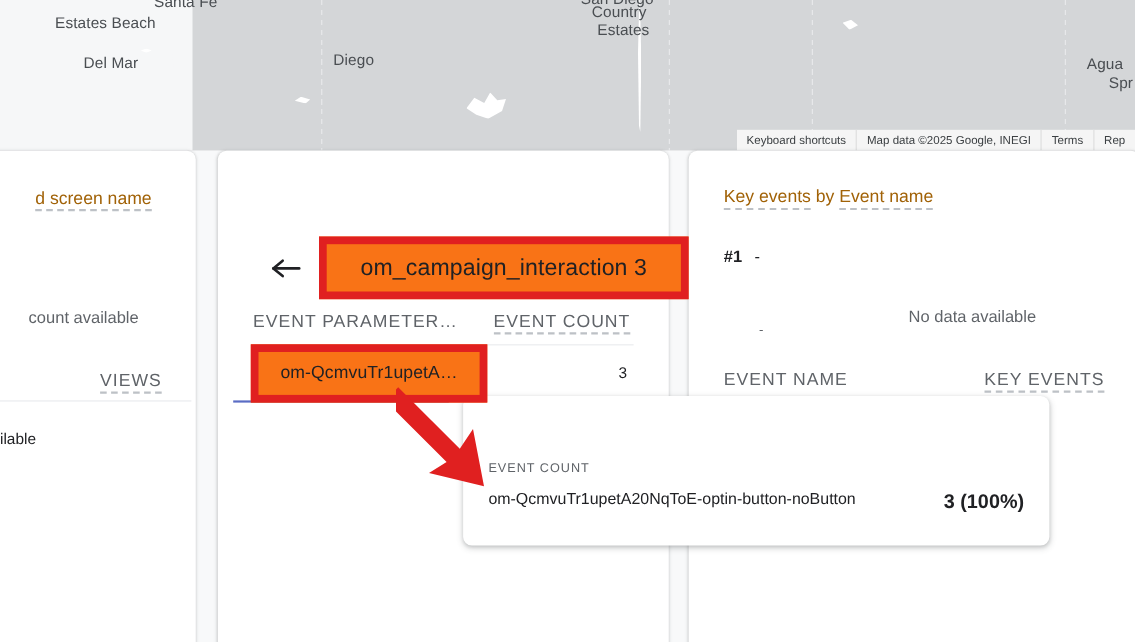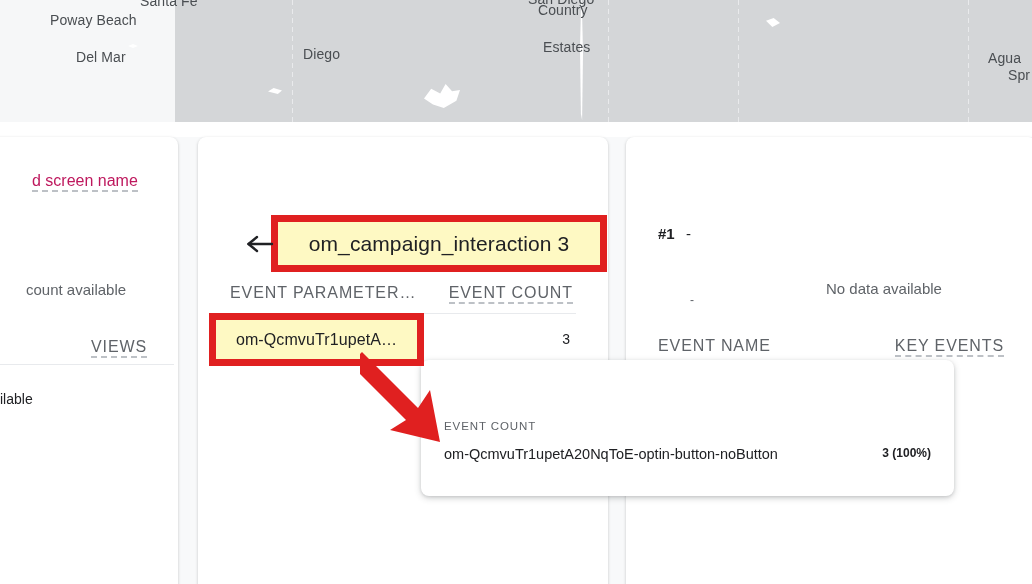--- a/index.html
+++ b/index.html
@@ -5,21 +5,21 @@
   html,body{margin:0;padding:0;}
   body{
     width:1032px;height:584px;overflow:hidden;position:relative;
     background:#ffffff;
     font-family:"Liberation Sans","DejaVu Sans",sans-serif;
     -webkit-font-smoothing:antialiased;
   }
 
   
   #map{
-    position:absolute;left:0;top:0;width:1032px;height:122px;
+    position:absolute;left:0;top:0;width:1032px;height:137px;
     background:#d4d6d8;overflow:hidden;
   }
   .ocean{
     position:absolute;left:0;top:0;width:175px;height:137px;
     background:#f6f7f8;
   }
   .coast{
     position:absolute;left:100px;top:-6px;width:120px;height:150px;
     background:#f6f7f8;
     clip-path:polygon(0 0,46% 0,52% 12%,46% 26%,48% 44%,42% 62%,36% 78%,30% 100%,0 100%);
@@ -60,21 +60,21 @@
     position:absolute;top:0;background:#fff;
     border-radius:8px;
     box-shadow:0 1px 2px rgba(60,64,67,.20),0 1px 3px 1px rgba(60,64,67,.08);
     overflow:hidden;
   }
   #card-left  {left:-172px;width:350px;height:470px;}
   #card-mid   {left:198px; width:410px;height:470px;}
   #card-right {left:626px; width:410px;height:470px;}
 
   .card-title{
-    position:absolute;font-size:16px;color:#be185d;white-space:nowrap;
+    position:absolute;font-size:16px;color:#a16207;white-space:nowrap;
   }
   .dotted{
     border-bottom:2px dashed #bdc1c6;padding-bottom:1px;
   }
   .col-head{
     position:absolute;font-size:16px;letter-spacing:.9px;color:#5f6368;
     text-transform:uppercase;white-space:nowrap;
   }
   .row-sep{
     position:absolute;height:1px;background:#e8eaed;
@@ -100,28 +100,29 @@
     box-shadow:0 2px 6px rgba(60,64,67,.25),0 1px 3px rgba(60,64,67,.12);
   }
   #tt-head{
     position:absolute;left:23px;top:60px;font-size:11.5px;letter-spacing:.9px;
     color:#5f6368;text-transform:uppercase;white-space:nowrap;
   }
   #tt-name{
     position:absolute;left:23px;top:86px;font-size:14.5px;color:#202124;white-space:nowrap;
   }
   #tt-val{
-    position:absolute;right:23px;top:86px;font-size:12px;color:#202124;
+    position:absolute;right:23px;top:86px;font-size:18px;color:#202124;
     font-weight:bold;white-space:nowrap;
   }
 
   
   .redbox{
-    position:absolute;border:7px solid #e02020;background:#fef9c3;
+    position:absolute;border:7px solid #e02020;background:#f97316;
     box-sizing:border-box;
+    margin-left:19px;
   }
   #redbox-event{left:271px;top:215px;width:336px;height:57px;}
   #redbox-param{left:209px;top:313px;width:215px;height:53px;}
   .redbox .label{
     position:absolute;left:0;right:0;top:50%;transform:translateY(-50%);
     text-align:center;color:#202124;white-space:nowrap;
   }
   #redbox-event .label{font-size:21px;letter-spacing:.1px;}
   #redbox-param .label{font-size:16px;letter-spacing:.1px;}
 
@@ -150,29 +151,35 @@
   <div class="river" style="left:424px;top:84px;width:36px;height:24px;
        clip-path:polygon(0 60%,20% 20%,45% 40%,60% 0,78% 30%,100% 25%,90% 70%,55% 100%,25% 85%);"></div>
   <div class="river" style="left:268px;top:88px;width:14px;height:6px;
        clip-path:polygon(0 60%,40% 0,100% 40%,70% 100%);"></div>
   <div class="river" style="left:766px;top:18px;width:14px;height:9px;
        clip-path:polygon(0 30%,55% 0,100% 55%,45% 100%);"></div>
   <div class="river" style="left:128px;top:44px;width:10px;height:4px;
        clip-path:polygon(0 50%,50% 0,100% 50%,50% 100%);"></div>
 
   <div class="maplabel big" style="left:140px;top:-7px;">Santa Fe</div>
-  <div class="maplabel big" style="left:50px;top:12px;">Poway Beach</div>
+  <div class="maplabel big" style="left:50px;top:12px;">Estates Beach</div>
   <div class="maplabel big" style="left:76px;top:49px;">Del Mar</div>
   <div class="maplabel big" style="left:303px;top:46px;">Diego</div>
   <div class="maplabel big" style="left:528px;top:-9px;">San Diego</div>
   <div class="maplabel big" style="left:538px;top:2px;">Country</div>
-  <div class="maplabel big" style="left:543px;top:19px;margin-top:20px;">Estates</div>
+  <div class="maplabel big" style="left:543px;top:19px;">Estates</div>
   <div class="maplabel big" style="left:988px;top:50px;">Agua</div>
   <div class="maplabel big" style="left:1008px;top:67px;">Spr</div>
 
+  <div id="attrib">
+    <div class="seg">Keyboard shortcuts</div>
+    <div class="seg">Map data ©2025 Google, INEGI</div>
+    <div class="seg">Terms</div>
+    <div class="seg">Rep</div>
+  </div>
 </div>
 
 <div id="cards">
 
   <div class="card" id="card-left">
     <div class="card-title" style="left:204px;top:35px;">
       <span class="dotted">d screen name</span>
     </div>
     <div class="nodata" style="left:198px;top:144px;"> count available</div>
     <div class="col-head" style="left:263px;top:201px;">
@@ -189,20 +196,25 @@
       <span class="dotted">EVENT COUNT</span>
     </div>
     <div class="row-sep" style="left:32px;top:176px;width:346px;"></div>
 
     <div class="cell" style="left:32px;top:194px;">om-QcmvuTr1upetA…</div>
     <div class="cell" style="right:38px;top:194px;">3</div>
     <div class="sel-bar" style="left:14px;top:227px;width:196px;"></div>
   </div>
 
   <div class="card" id="card-right">
+    <div class="card-title" style="left:32px;top:34px;">
+      <span class="dotted">Key events</span>
+      <span style="border:none;">by</span>
+      <span class="dotted">Event name</span>
+    </div>
 
     <div class="rank" style="left:32px;top:88px;">#1</div>
     <div class="rank" style="left:60px;top:88px;font-weight:normal;">-</div>
 
     <div class="cell muted" style="left:64px;top:156px;font-size:12px;">-</div>
     <div class="nodata" style="left:200px;top:143px;">No data available</div>
 
     <div class="col-head" style="left:32px;top:200px;">EVENT NAME</div>
     <div class="col-head" style="right:32px;top:200px;">
       <span class="dotted">KEY EVENTS</span>

